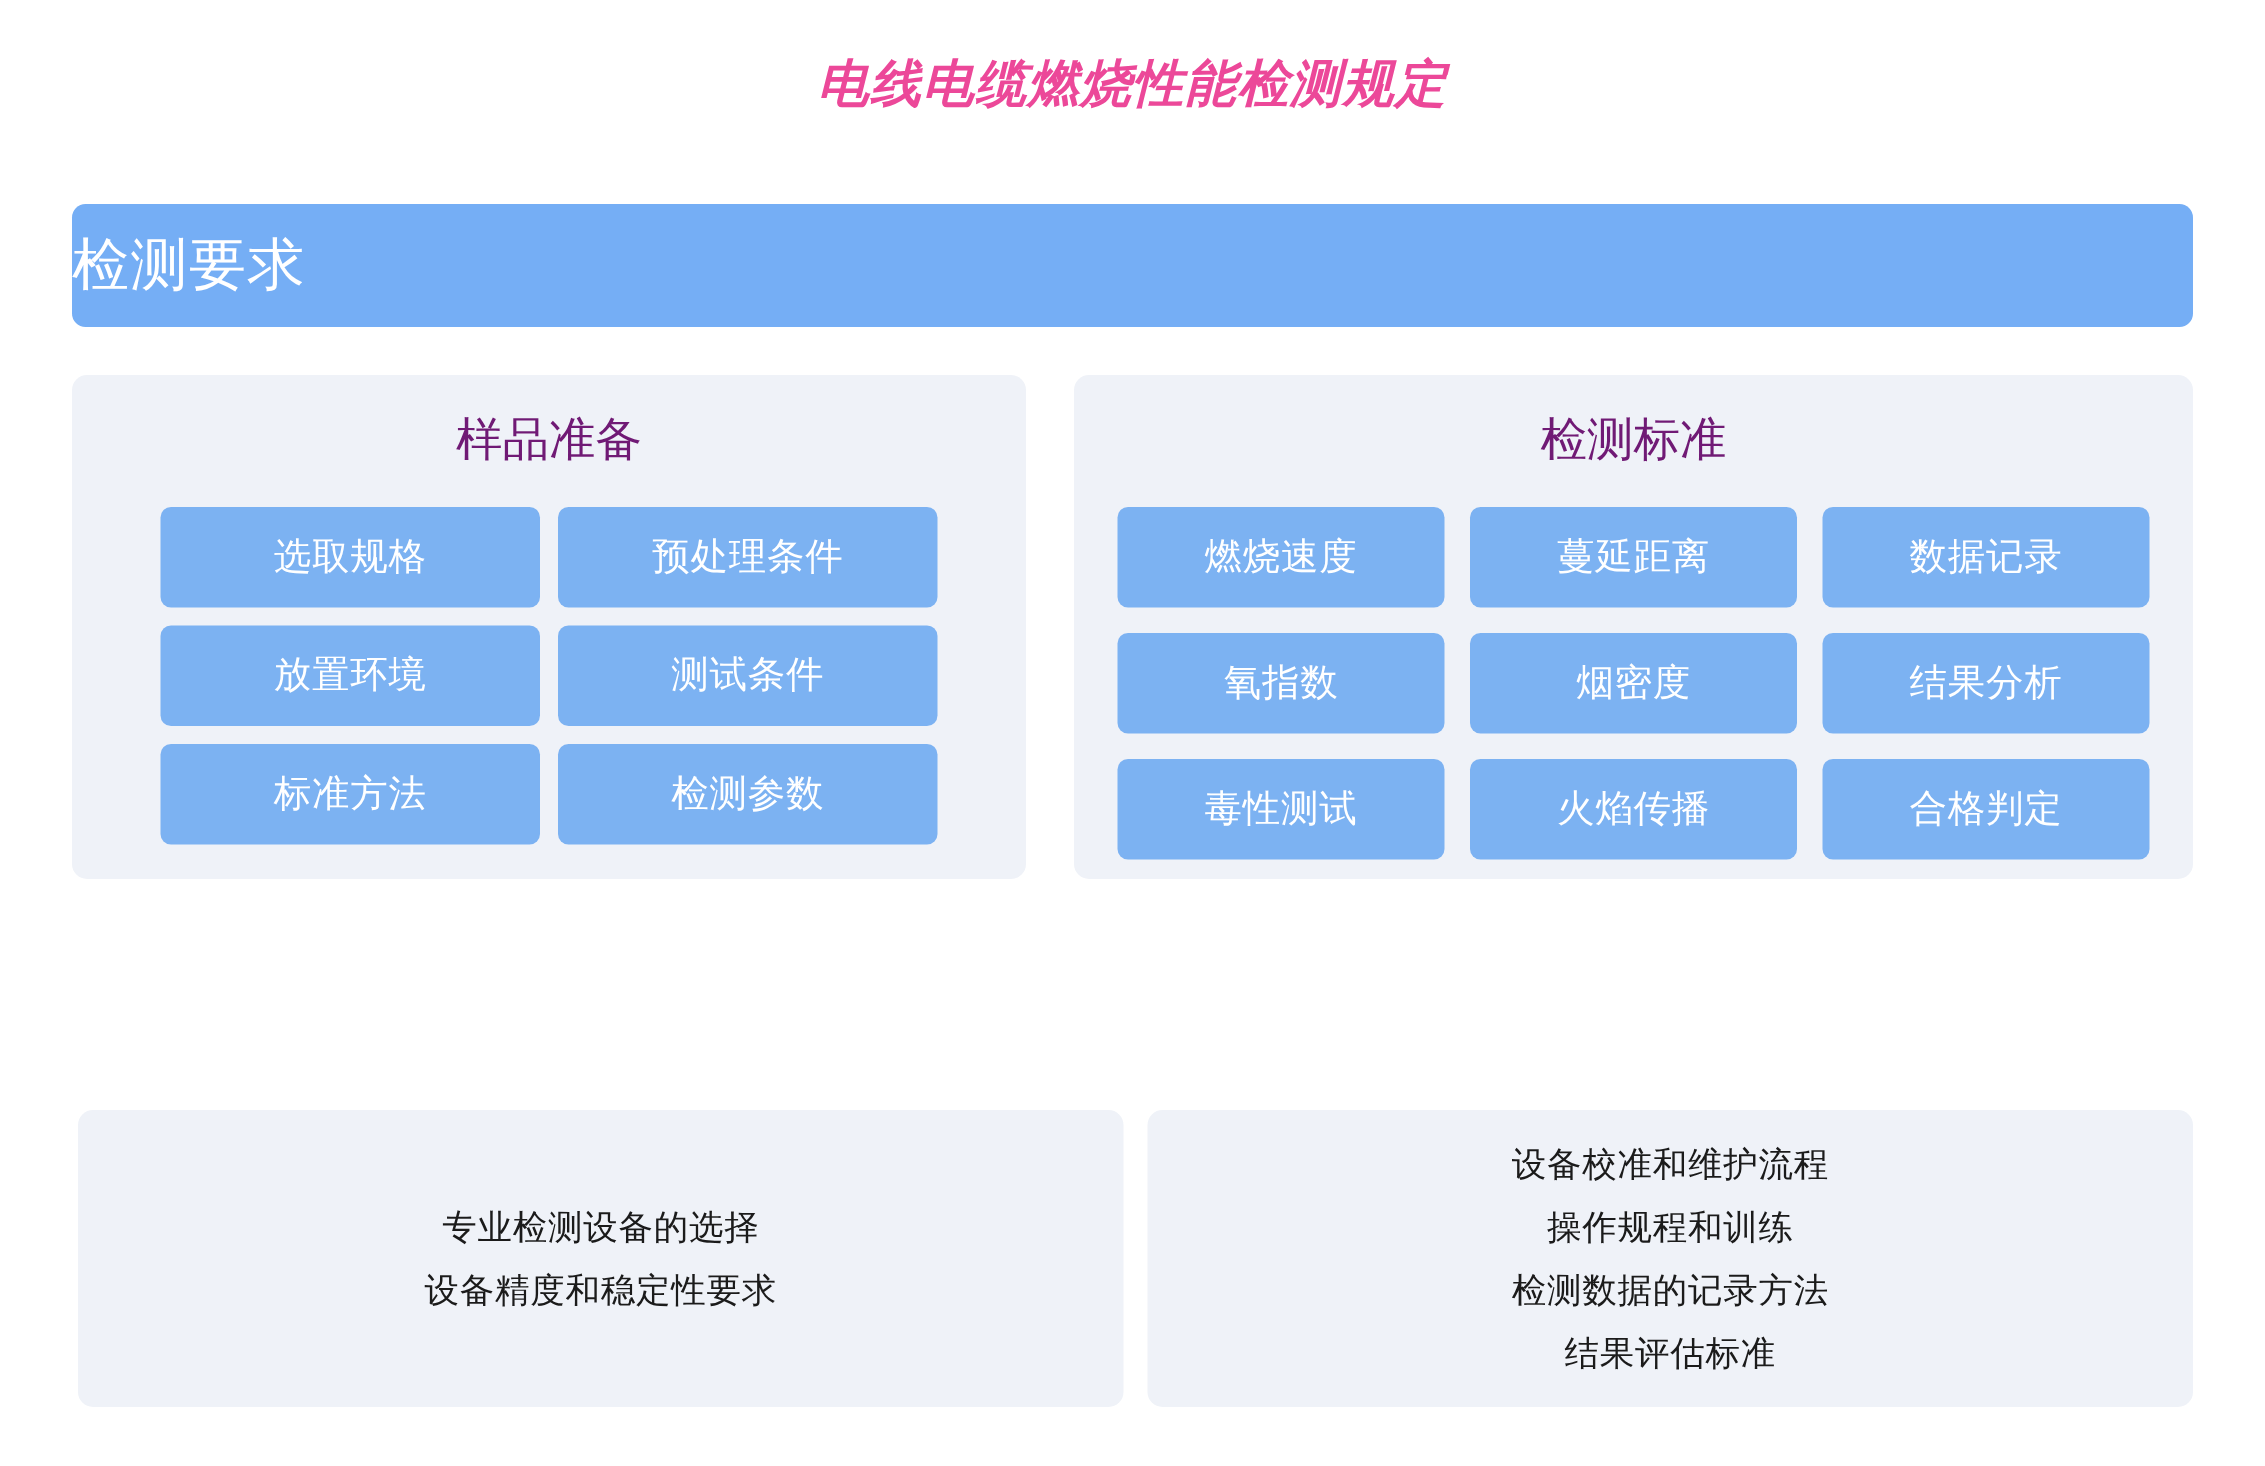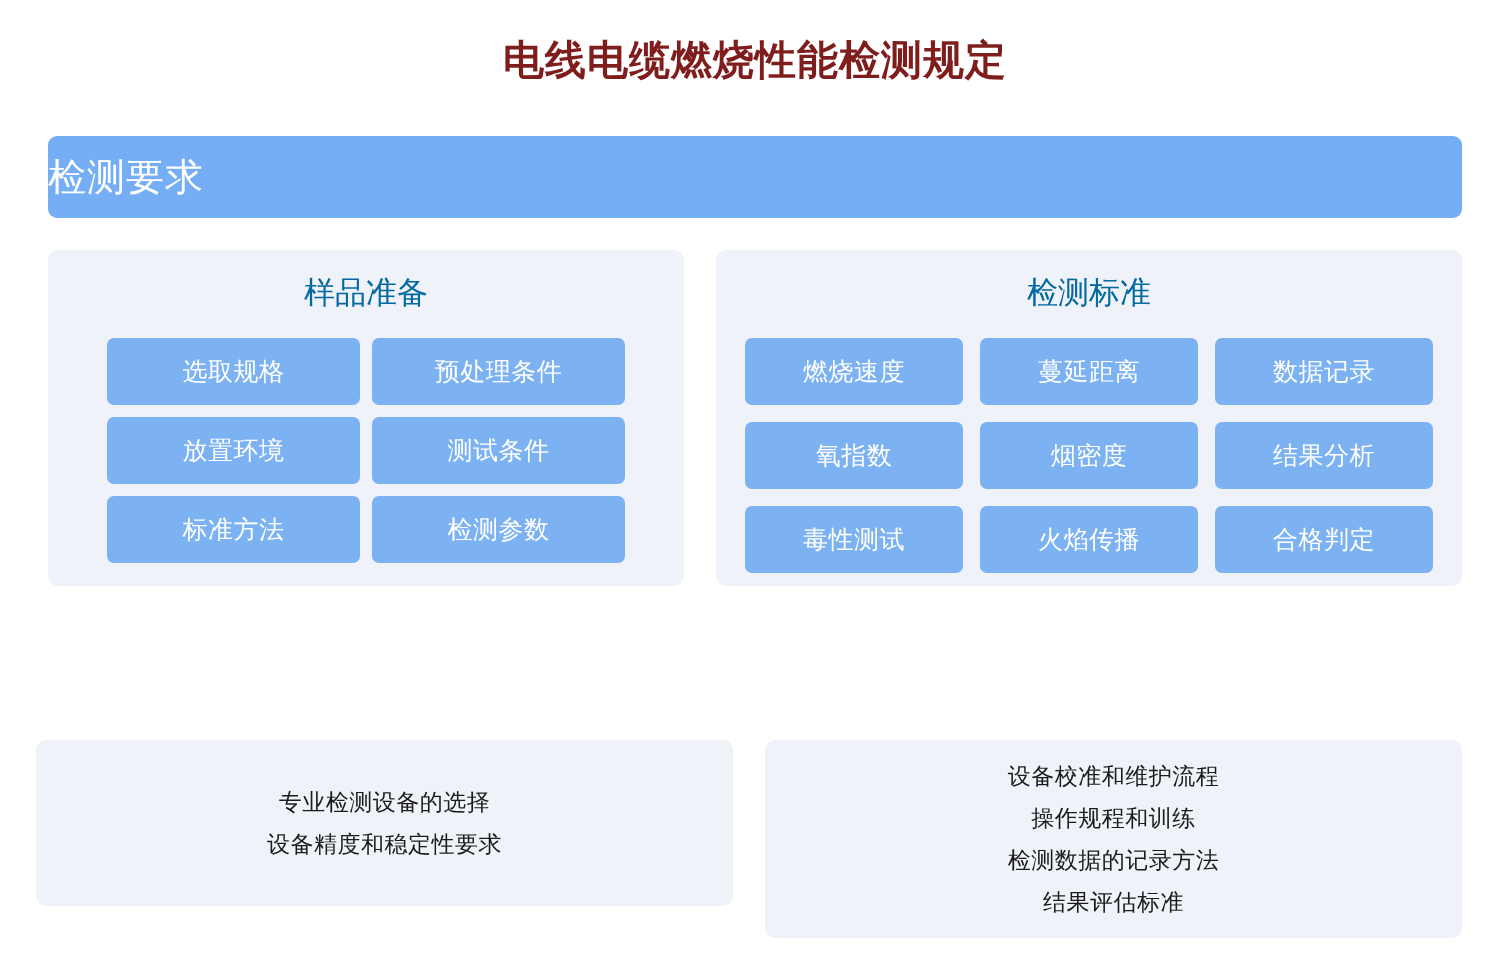--- a/index.html
+++ b/index.html
@@ -21,25 +21,26 @@
     box-sizing: border-box;
   }
 
   
   .doc-title {
     position: absolute;
     left: 0;
     top: 36px;
     width: 1510px;
     text-align: center;
-    font-size: 41px;
+    font-size: 34px;
     font-weight: bold;
-    color: #7f1d1d;
+    color: #ec4899;
     letter-spacing: 1px;
     line-height: 1.2;
+    font-style: italic;
   }
 
   
   .banner {
     position: absolute;
     left: 48px;
     width: 1414px;
     height: 82px;
     background: #75aef5;
     border-radius: 9px;
@@ -68,21 +69,21 @@
   #panel-sample   { left: 48px;  top: 250px; width: 636px; height: 336px; }
   #panel-standard { left: 716px; top: 250px; width: 746px; height: 336px; }
 
   .panel-title {
     position: absolute;
     left: 0;
     top: 24px;
     width: 100%;
     text-align: center;
     font-size: 31px;
-    color: #0369a1;
+    color: #701a75;
     line-height: 1.2;
   }
 
   .chip-grid {
     position: absolute;
     left: 0;
     top: 88px;
     width: 100%;
     box-sizing: border-box;
     display: grid;
@@ -110,21 +111,21 @@
     align-items: center;
     justify-content: center;
     color: #ffffff;
     font-size: 25px;
     line-height: 1;
     letter-spacing: 0.5px;
     user-select: none;
   }
 
   
-  #panel-equip-left  { left: 36px;  top: 740px; width: 697px; height: 166px; }
+  #panel-equip-left  { left: 52px;  top: 740px; width: 697px; height: 198px; }
   #panel-equip-right { left: 765px; top: 740px; width: 697px; height: 198px; padding-left: 44px; }
 
   .detail-list {
     position: absolute;
     left: 0;
     width: 100%;
     top: 50%;
     transform: translateY(-50%);
     text-align: center;
     padding: 0 24px;

